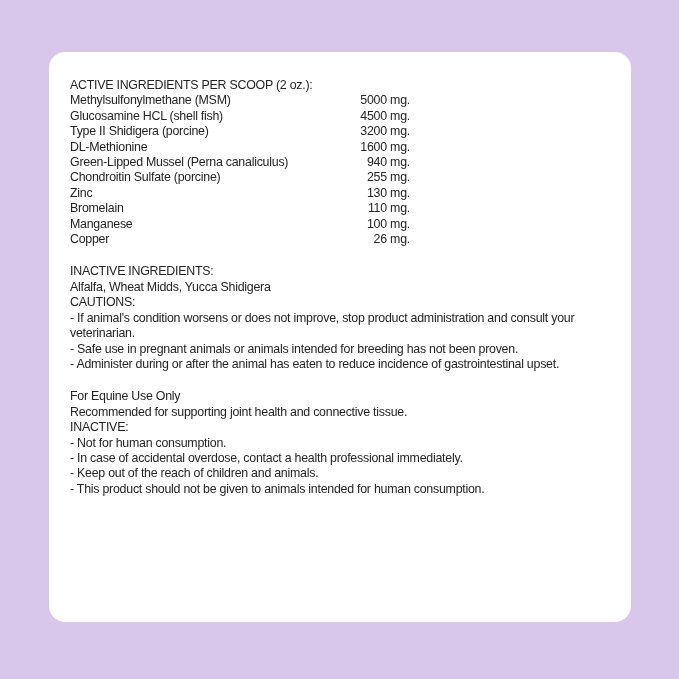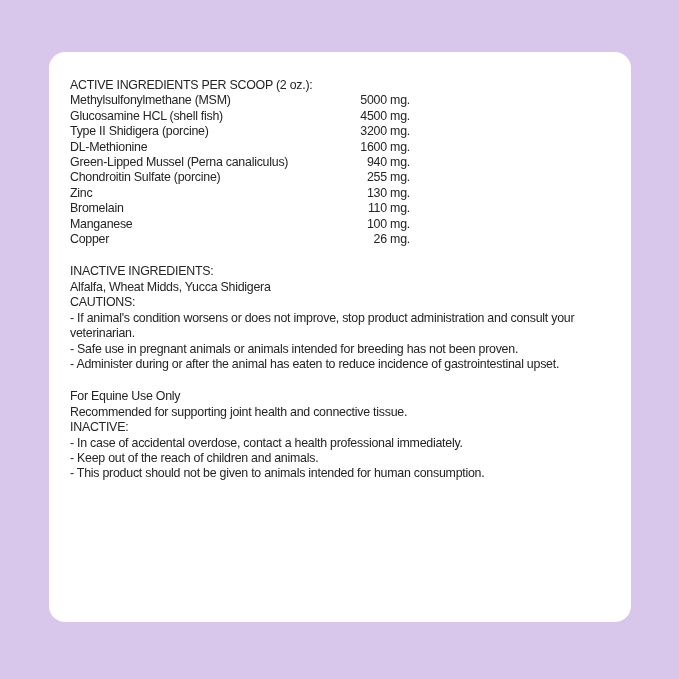--- a/index.html
+++ b/index.html
@@ -124,19 +124,20 @@
     </div>
 
     <div class="section tight">
       <div class="heading">For Equine Use Only</div>
       <div class="body-text">Recommended for supporting joint health and connective tissue.</div>
     </div>
 
 
     <div class="section">
       <div class="heading">INACTIVE:</div>
+      <div class="body-text">- Not for human consumption.</div>
       <div class="body-text">- In case of accidental overdose, contact a health professional immediately.</div>
       <div class="body-text">- Keep out of the reach of children and animals.</div>
       <div class="body-text">- This product should not be given to animals intended for human consumption.</div>
     </div>
 
   </div>
 </div>
 
 </body></html>

